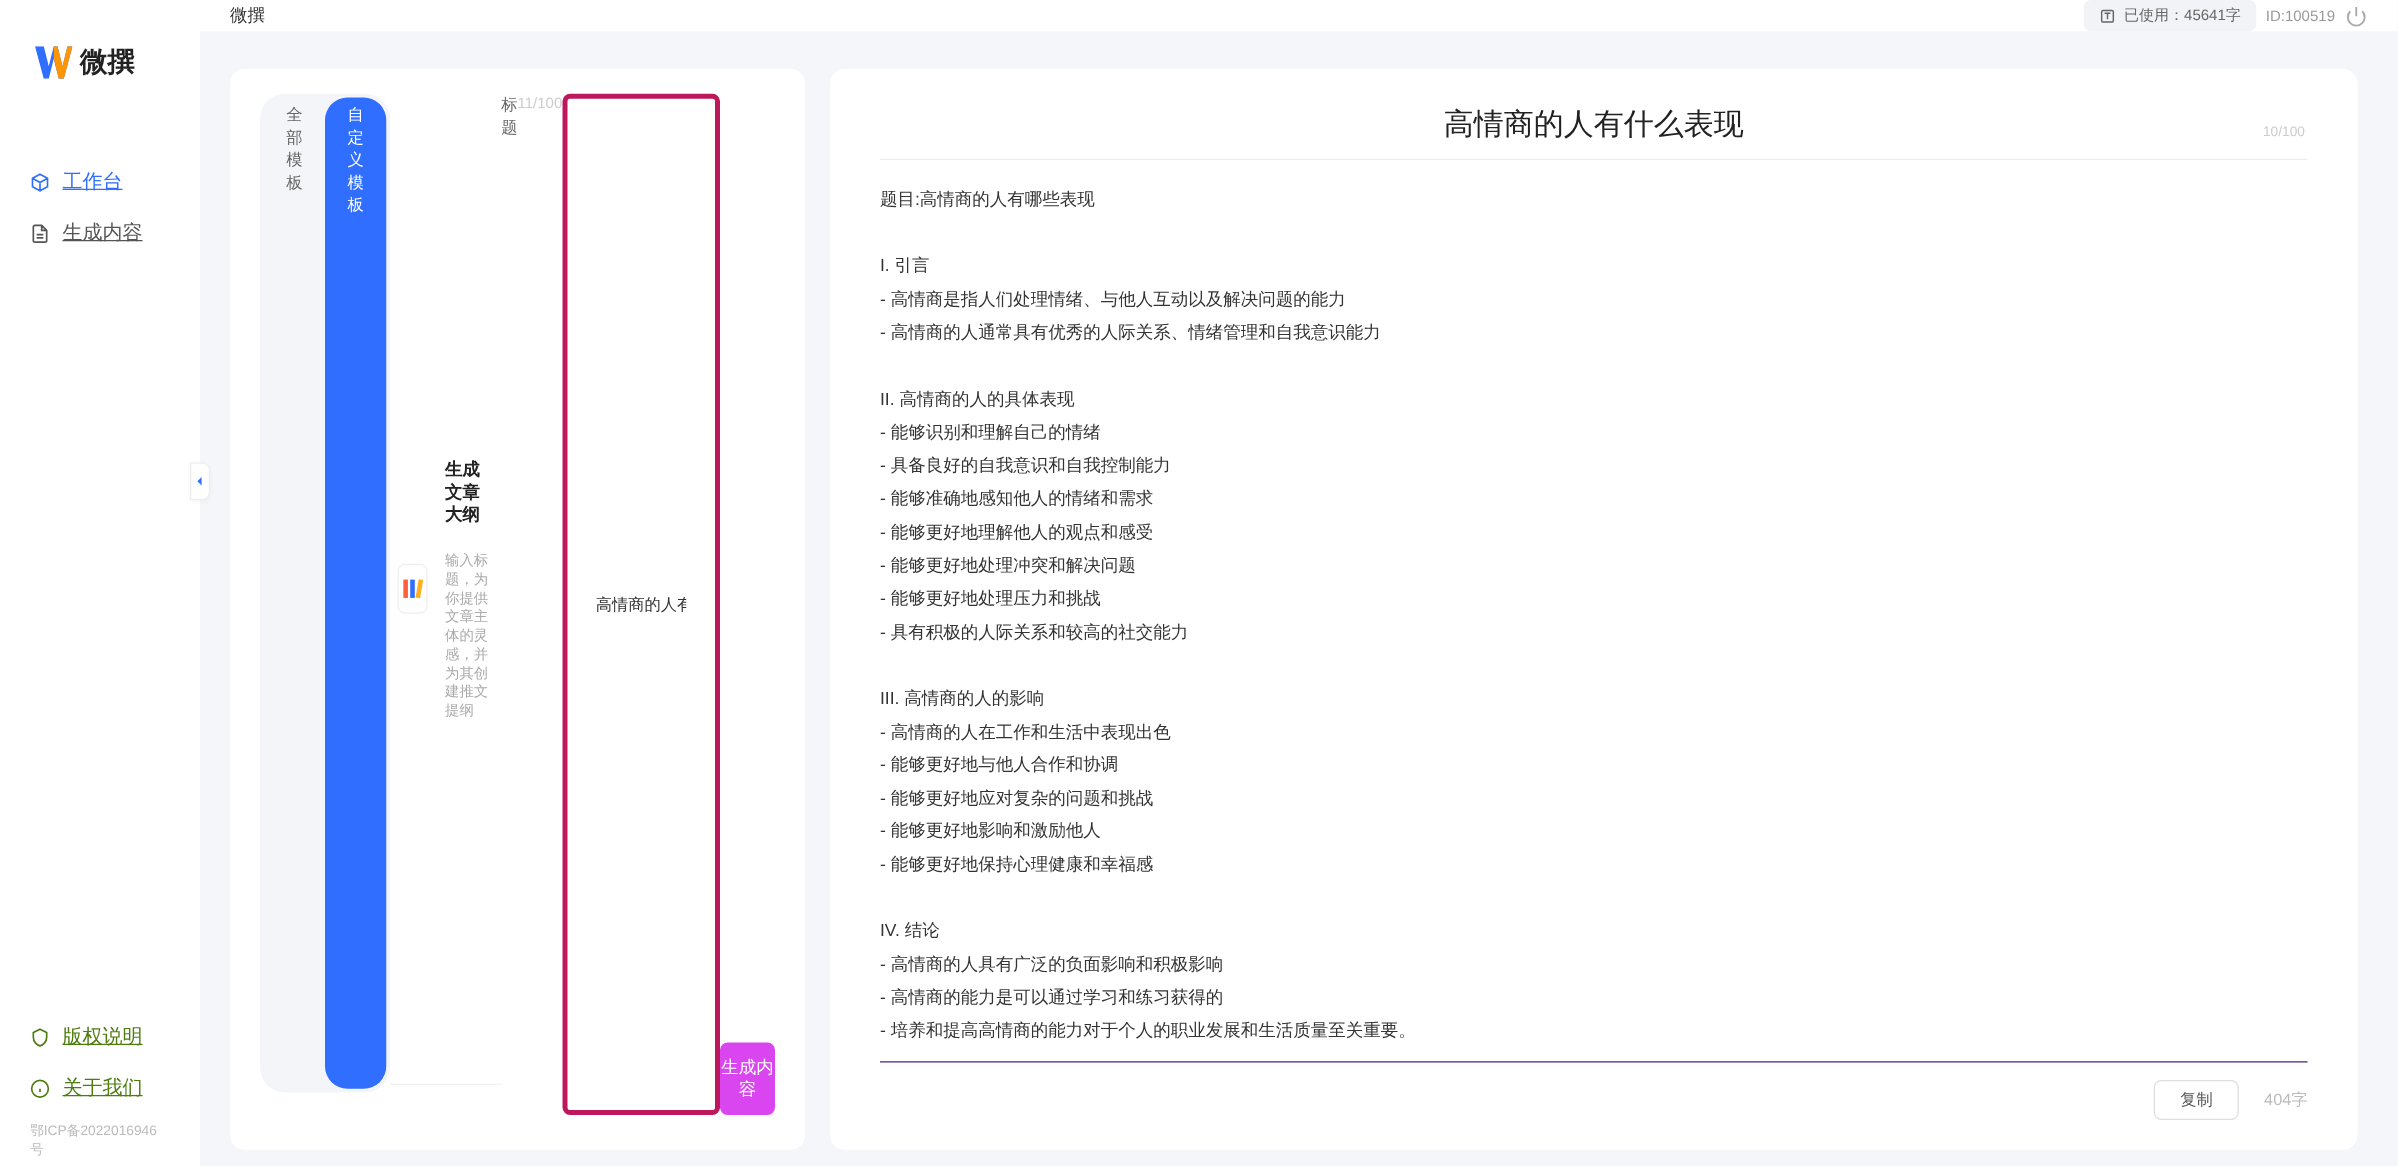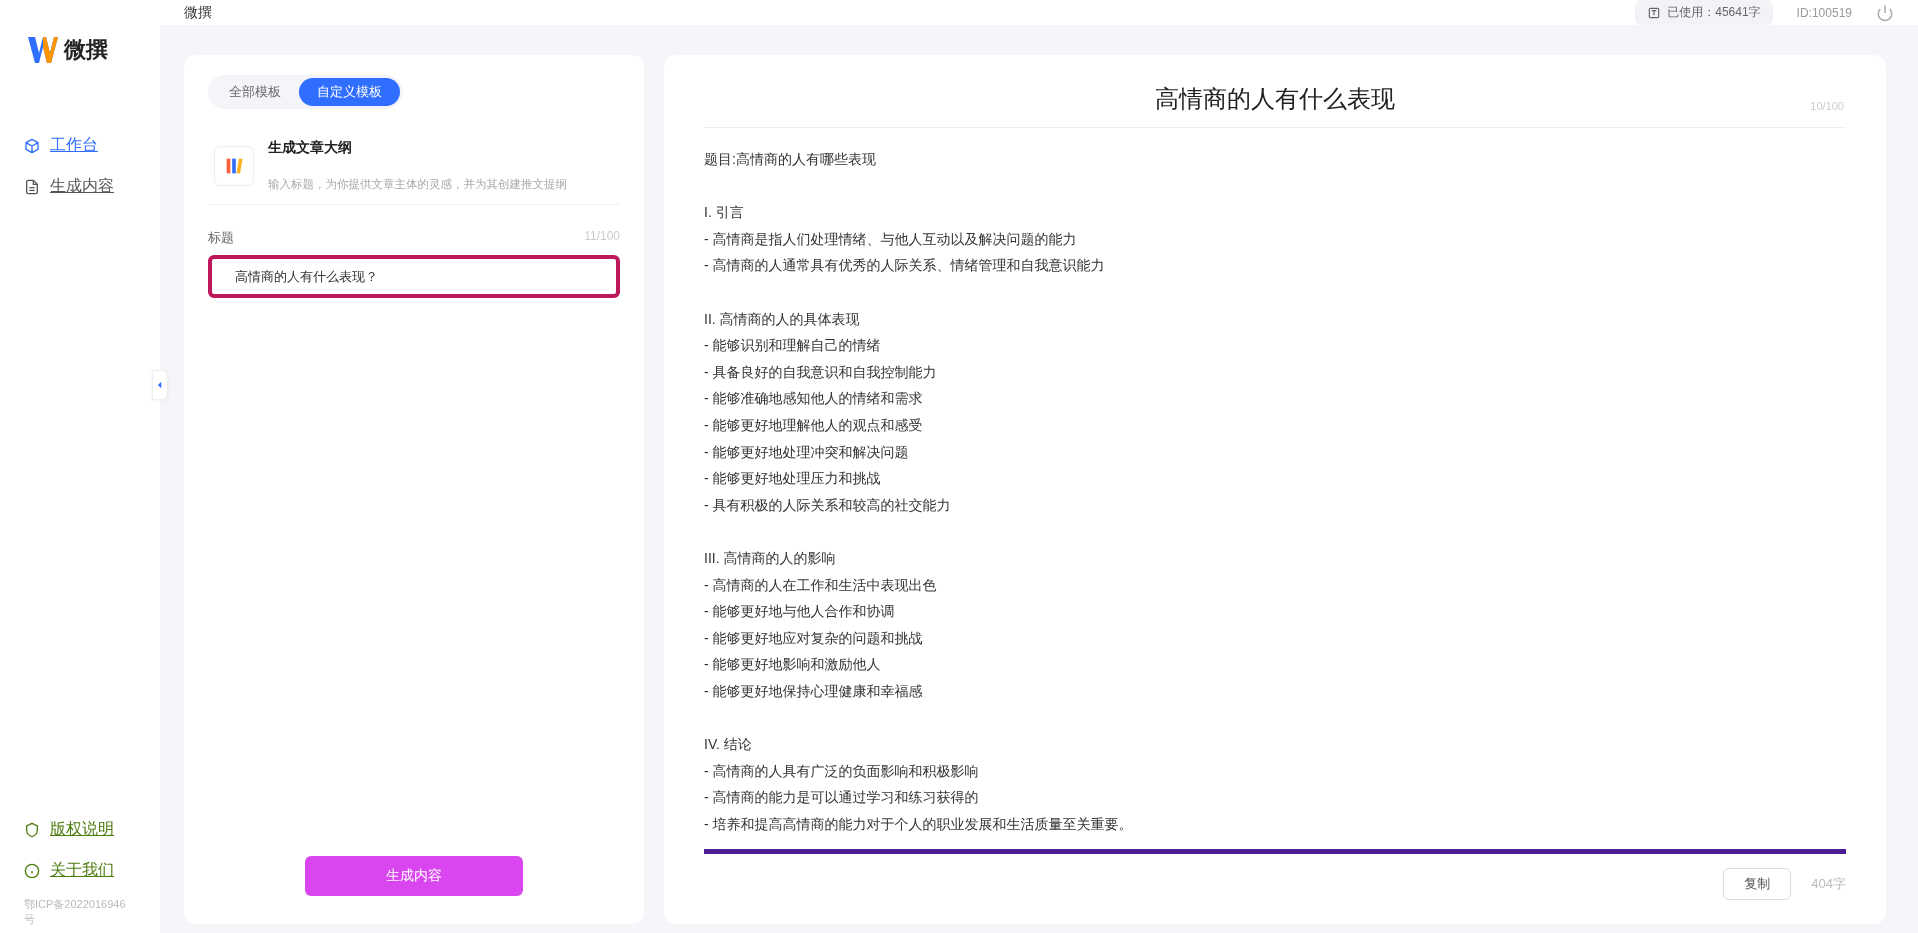--- a/index.html
+++ b/index.html
@@ -13,48 +13,48 @@
 .nav-item { display: flex; align-items: center; gap: 10px; padding: 10px 24px; cursor: pointer; font-size: 16px; color: #555; text-decoration: underline; }
 .nav-item.active { color: #2f6eff; }
 .nav-item svg { width: 16px; height: 16px; }
 .bottom-nav .nav-item { color: #4d7c0f; }
 .footer-link { font-size: 11px; color: #bbb; padding: 6px 24px; }
 .collapse-handle { position: absolute; left: 152px; top: 370px; width: 16px; height: 30px; background: #fff; border-radius: 0 6px 6px 0; display: flex; align-items: center; justify-content: center; border: 1px solid #eee; box-shadow: 0 1px 4px rgba(0,0,0,0.05); cursor: pointer; }
 .collapse-handle svg { width: 10px; height: 10px; }
 .main { flex: 1; display: flex; flex-direction: column; }
 .topbar { height: 40px; display: flex; align-items: center; justify-content: space-between; padding: 0 24px; background: #fff; }
 .topbar-left { font-size: 14px; color: #333; font-weight: 500; }
-.topbar-right { display: flex; align-items: center; gap: 24px; }
+.topbar-right { display: flex; align-items: center; gap: 8px; }
 .usage-pill { background: #f2f3f7; border-radius: 6px; padding: 4px 12px; font-size: 12px; color: #666; display: flex; align-items: center; gap: 6px; }
 .usage-pill svg { width: 14px; height: 14px; }
 .id-text { font-size: 12px; color: #999; }
 .power-icon { width: 18px; height: 18px; color: #aaa; cursor: pointer; }
 .panels { flex: 1; display: flex; gap: 20px; padding: 30px 32px 60px 24px; }
-.panel-left { width: 460px; background: #fff; border-radius: 12px; padding: 20px 24px 28px; display: flex; flex-direction: column; }
+.panel-left { width: 460px; background: #fff; border-radius: 12px; padding: 20px 24px 28px; display: flex; flex-direction: row; }
 .panel-right { flex: 1; background: #fff; border-radius: 12px; padding: 28px 40px 24px; display: flex; flex-direction: column; position: relative; }
 .tab-bar { display: flex; background: #f4f5f9; border-radius: 20px; padding: 3px; width: fit-content; margin-bottom: 18px; }
 .tab { padding: 5px 18px; font-size: 13px; color: #666; cursor: pointer; border-radius: 18px; }
 .tab.active { background: #2f6eff; color: #fff; }
 .template-card { display: flex; align-items: center; gap: 14px; padding: 12px 6px; border-bottom: 1px solid #f0f0f0; margin-bottom: 24px; }
 .template-icon { width: 40px; height: 40px; background: #fff; border: 1px solid #eee; border-radius: 6px; display: flex; align-items: center; justify-content: center; }
 .template-icon svg { width: 22px; height: 22px; }
 .template-info .tpl-title { font-size: 14px; font-weight: 600; color: #222; margin-bottom: 20px; }
 .template-info .tpl-desc { font-size: 11.5px; color: #aaa; }
 .field-row { display: flex; justify-content: space-between; margin-bottom: 8px; }
 .field-label { font-size: 13px; color: #666; }
 .char-count { font-size: 12px; color: #ccc; }
 .text-input { width: 100%; border: 4px solid #be185d; border-radius: 6px; padding: 10px 23px; font-size: 13px; color: #333; outline: none; }
 .voice-input { display: flex; align-items: center; justify-content: center; gap: 6px; margin-top: 22px; font-size: 13px; color: #999; cursor: pointer; }
 .voice-input svg { width: 15px; height: 15px; }
 .generate-btn { margin-top: auto; width: 218px; align-self: center; background: #d946ef; color: #fff; border: none; border-radius: 6px; padding: 11px 0; font-size: 14px; cursor: pointer; }
 .output-title { text-align: center; font-size: 24px; color: #222; font-weight: 500; margin-bottom: 6px; }
 .title-counter { position: absolute; right: 42px; top: 45px; font-size: 11px; color: #ccc; }
 .output-sep { border: none; border-top: 1px solid #eee; margin: 6px 0 18px; }
 .output-body { flex: 1; font-size: 14px; color: #333; line-height: 1.9; white-space: pre-line; overflow-y: auto; }
-.output-footer { display: flex; justify-content: flex-end; align-items: center; gap: 20px; margin-top: 12px; border-top: 5px solid #4c1d95; padding-top: 14px; }
+.output-footer { display: flex; justify-content: flex-end; align-items: center; gap: 20px; margin-top: 12px; border-top: 1px solid #4c1d95; padding-top: 14px; }
 .copy-btn { background: #fff; border: 1px solid #ddd; border-radius: 6px; padding: 6px 20px; font-size: 13px; color: #555; cursor: pointer; }
 .word-count { font-size: 13px; color: #bbb; }
 </style>
 </head>
 <body>
 
 <div class="app">
   <aside class="sidebar">
     <div class="logo">
       <svg class="logo-mark" viewBox="0 0 30 26">

